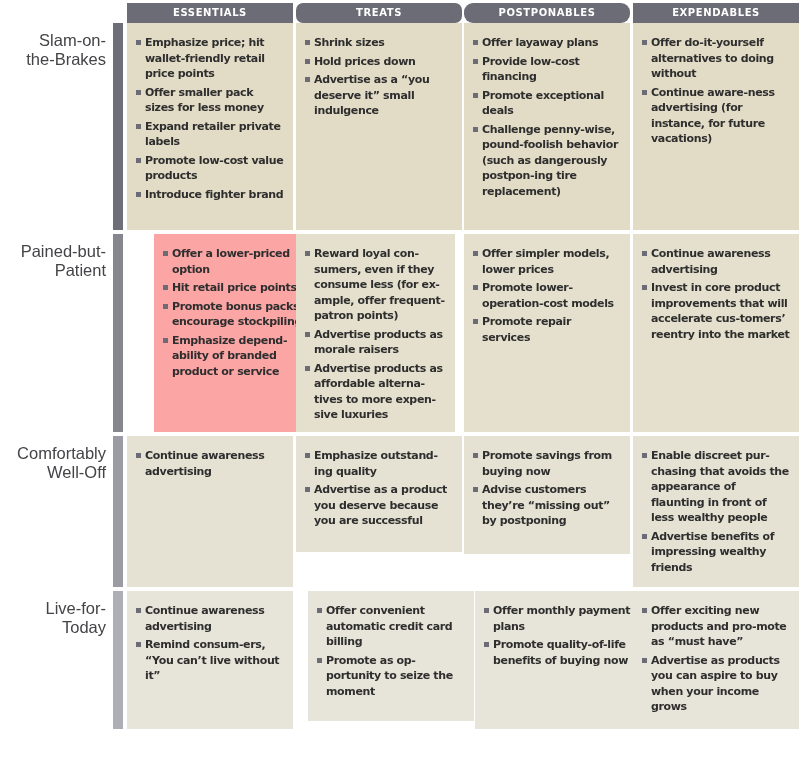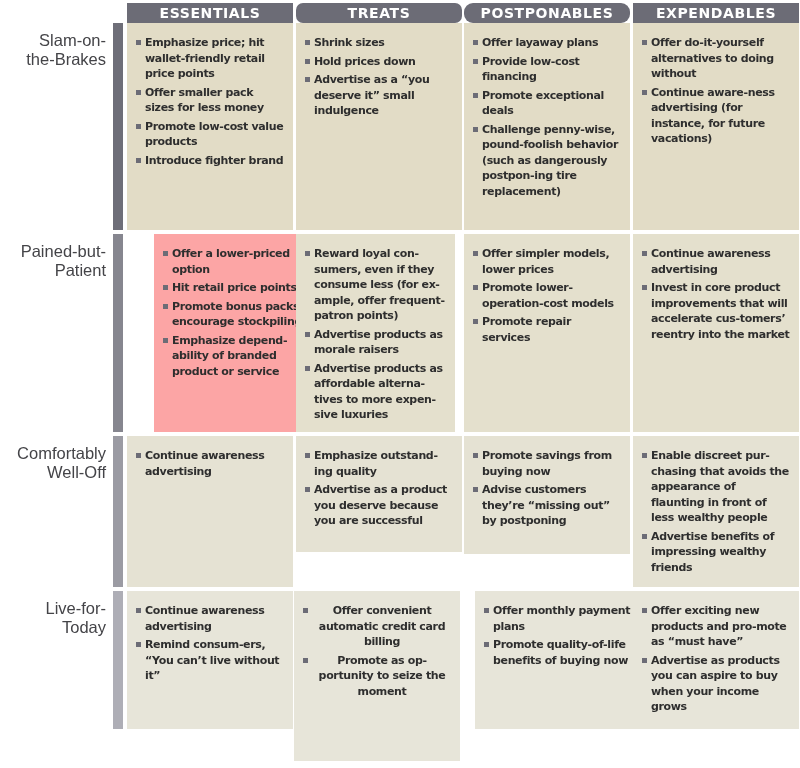--- a/index.html
+++ b/index.html
@@ -4,21 +4,21 @@
 <style>
   * { box-sizing: border-box; margin: 0; padding: 0; }
   html, body { width: 800px; height: 768px; background: #ffffff; overflow: hidden; }
   body { position: relative; font-family: "Liberation Sans", "DejaVu Sans", sans-serif; color: #2a2a2a; }
 
   .header-cell {
     position: absolute; top: 3px; height: 20px;
     background: #6c6c76;
     color: #ffffff;
     font-family: "DejaVu Sans", sans-serif;
-    font-weight: bold; font-size: 14px; letter-spacing: 0.6px;
+    font-weight: bold; font-size: 10px; letter-spacing: 0.6px;
     text-align: center; line-height: 20px;
   }
 
   .row-label {
     position: absolute; left: 0; width: 106px;
     text-align: right;
     font-family: "Liberation Sans", sans-serif;
     font-size: 16.5px; line-height: 19px;
     color: #444448;
   }
@@ -50,20 +50,21 @@
     <div class="header-cell" style="left: 633px; width: 166px;">EXPENDABLES</div>
     <div class="row-label" style="top: 31px;">
       <div>Slam-on-</div>
       <div>the-Brakes</div>
     </div>
     <div class="row-bar" style="top: 23px; height: 207px; background: rgb(110, 110, 120);"></div>
     <div class="cell" style="left: 127px; top: 23px; width: 166px; height: 207px; background: rgb(226, 220, 198);">
       <ul>
         <li>Emphasize price; hit wallet-friendly retail price points</li>
         <li>Offer smaller pack sizes for less money</li>
+        <li>Expand retailer private labels</li>
         <li>Promote low-cost value products</li>
         <li>Introduce fighter brand</li>
       </ul>
     </div>
     <div class="cell" style="left: 296px; top: 23px; width: 166px; height: 207px; background: rgb(226, 220, 198);">
       <ul>
         <li>Shrink sizes</li>
         <li>Hold prices down</li>
         <li>Advertise as a “you deserve it” small indulgence</li>
       </ul>
@@ -147,21 +148,21 @@
       <div>Live-for-</div>
       <div>Today</div>
     </div>
     <div class="row-bar" style="top: 591px; height: 138px; background: rgb(174, 174, 182);"></div>
     <div class="cell" style="left: 127px; top: 591px; width: 166px; height: 138px; background: rgb(231, 229, 217);">
       <ul>
         <li>Continue awareness advertising</li>
         <li>Remind consum-ers, “You can’t live without it”</li>
       </ul>
     </div>
-    <div class="cell" style="left: 294px; top: 591px; width: 166px; height: 170px; background: rgb(231, 229, 217); text-align: center;">
+    <div class="cell" style="left: 308px; top: 591px; width: 166px; height: 130px; background: rgb(231, 229, 217);">
       <ul>
         <li>Offer convenient automatic credit card billing</li>
         <li>Promote as op-portunity to seize the moment</li>
       </ul>
     </div>
     <div class="cell" style="left: 475px; top: 591px; width: 166px; height: 138px; background: rgb(231, 229, 217);">
       <ul>
         <li>Offer monthly payment plans</li>
         <li>Promote quality-of-life benefits of buying now</li>
       </ul>

